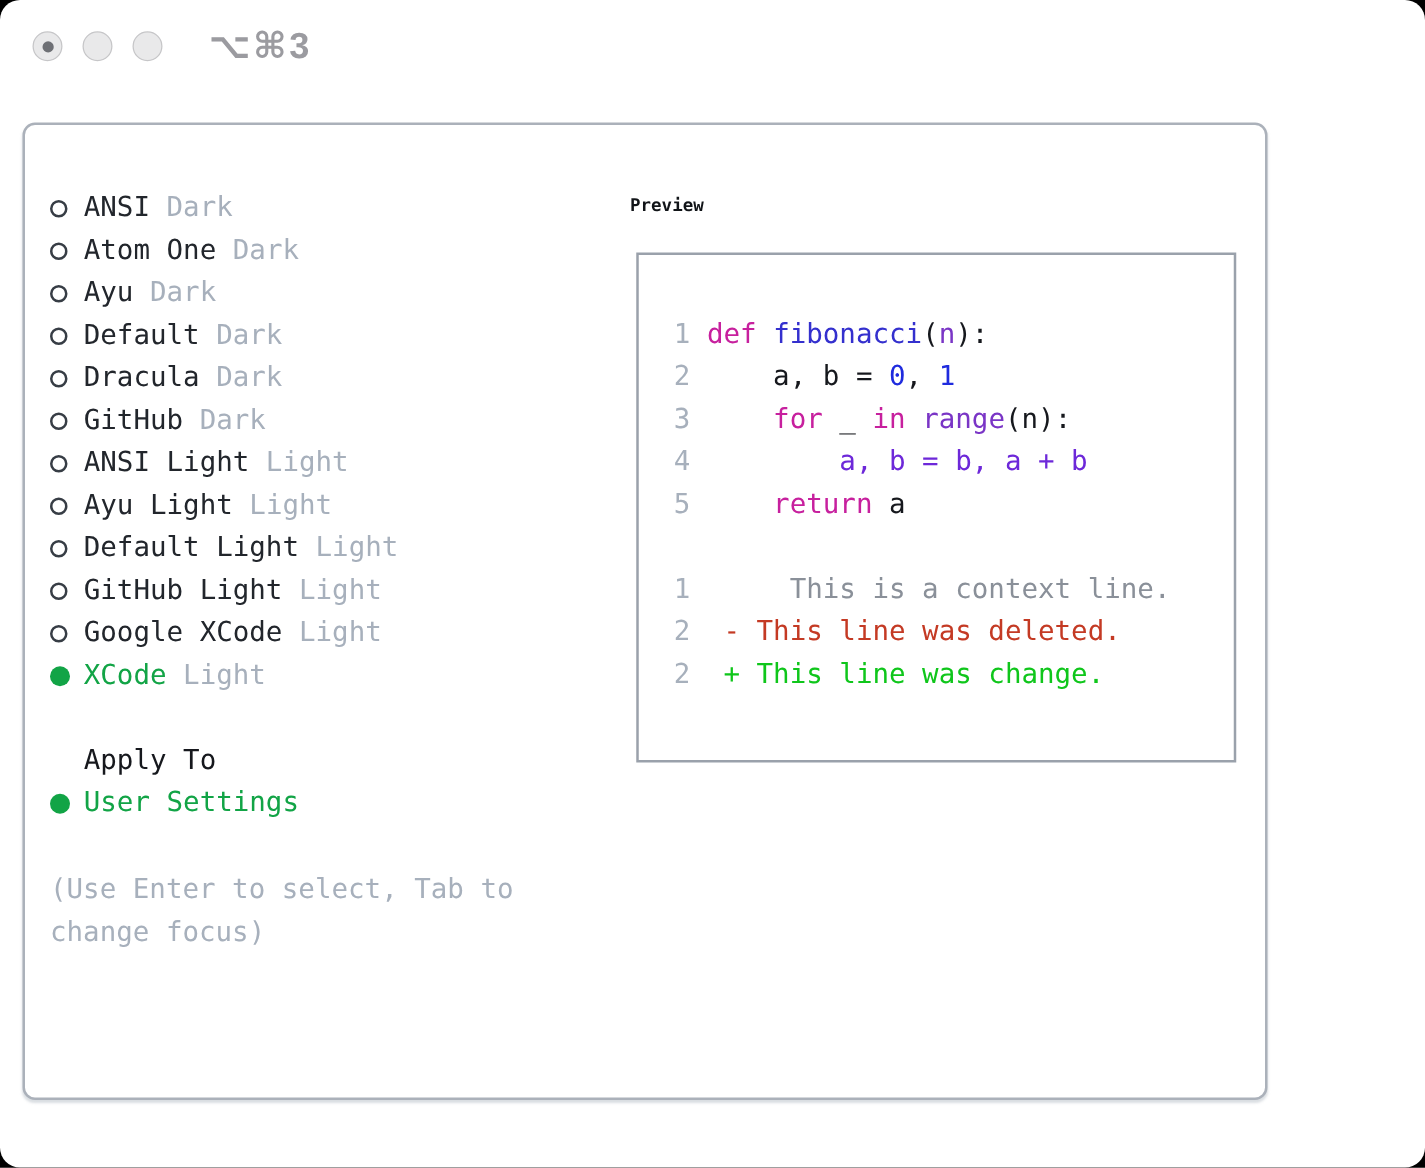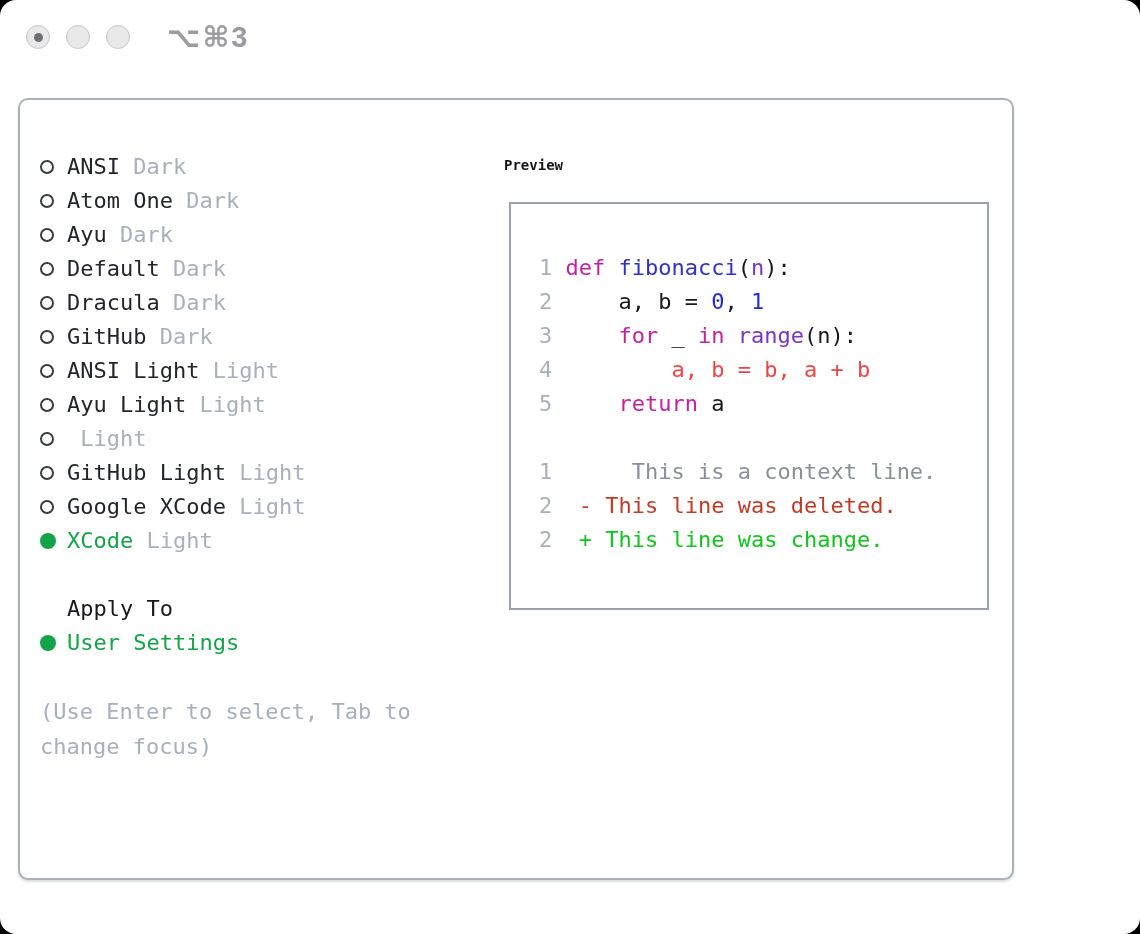--- a/index.html
+++ b/index.html
@@ -103,21 +103,21 @@
 
       <div id="theme-list">
           <div class="row item"><span class="bullet-col"><span class="radio-circle"></span></span><span class="theme-name">ANSI</span><span class="variant"> Dark</span></div>
           <div class="row item"><span class="bullet-col"><span class="radio-circle"></span></span><span class="theme-name">Atom One</span><span class="variant"> Dark</span></div>
           <div class="row item"><span class="bullet-col"><span class="radio-circle"></span></span><span class="theme-name">Ayu</span><span class="variant"> Dark</span></div>
           <div class="row item"><span class="bullet-col"><span class="radio-circle"></span></span><span class="theme-name">Default</span><span class="variant"> Dark</span></div>
           <div class="row item"><span class="bullet-col"><span class="radio-circle"></span></span><span class="theme-name">Dracula</span><span class="variant"> Dark</span></div>
           <div class="row item"><span class="bullet-col"><span class="radio-circle"></span></span><span class="theme-name">GitHub</span><span class="variant"> Dark</span></div>
           <div class="row item"><span class="bullet-col"><span class="radio-circle"></span></span><span class="theme-name">ANSI Light</span><span class="variant"> Light</span></div>
           <div class="row item"><span class="bullet-col"><span class="radio-circle"></span></span><span class="theme-name">Ayu Light</span><span class="variant"> Light</span></div>
-          <div class="row item"><span class="bullet-col"><span class="radio-circle"></span></span><span class="variant"> Light</span></div>
+          <div class="row item"><span class="bullet-col"><span class="radio-circle"></span></span><span class="theme-name">Default Light</span><span class="variant"> Light</span></div>
           <div class="row item"><span class="bullet-col"><span class="radio-circle"></span></span><span class="theme-name">GitHub Light</span><span class="variant"> Light</span></div>
           <div class="row item"><span class="bullet-col"><span class="radio-circle"></span></span><span class="theme-name">Google XCode</span><span class="variant"> Light</span></div>
           <div class="row item selected"><span class="bullet-col"><span class="radio-dot"></span></span><span class="theme-name">XCode</span><span class="variant"> Light</span></div>
         </div>
 
       <div class="apply-section">
         <div class="apply-header">Apply To</div>
         <div id="apply-options">
             <div class="row item selected apply-option"><span class="bullet-col"><span class="radio-dot"></span></span><span class="opt-label">User Settings</span></div>
           </div>
@@ -126,21 +126,21 @@
       <div class="hint">(Use Enter to select, Tab to change focus)</div>
     </div>
 
     <div class="preview-title">Preview</div>
 
     <div class="preview-box">
       <div class="code-block" id="code-block">
           <div class="code-line"><span style="color: rgb(167, 176, 188);">1 </span><span style="color: rgb(199, 32, 158);">def</span><span style="color: rgb(22, 24, 29);"> </span><span style="color: rgb(52, 48, 206);">fibonacci</span><span style="color: rgb(22, 24, 29);">(</span><span style="color: rgb(122, 53, 198);">n</span><span style="color: rgb(22, 24, 29);">):</span></div>
           <div class="code-line"><span style="color: rgb(167, 176, 188);">2 </span><span style="color: rgb(22, 24, 29);">    a, b = </span><span style="color: rgb(31, 43, 222);">0</span><span style="color: rgb(22, 24, 29);">, </span><span style="color: rgb(31, 43, 222);">1</span></div>
           <div class="code-line"><span style="color: rgb(167, 176, 188);">3 </span><span style="color: rgb(22, 24, 29);">    </span><span style="color: rgb(199, 32, 158);">for</span><span style="color: rgb(22, 24, 29);"> _ </span><span style="color: rgb(199, 32, 158);">in</span><span style="color: rgb(22, 24, 29);"> </span><span style="color: rgb(122, 53, 198);">range</span><span style="color: rgb(22, 24, 29);">(n):</span></div>
-          <div class="code-line"><span style="color: rgb(167, 176, 188);">4 </span><span style="color: #ef4444; margin-top: 36px;">        a, b = b, a + b</span></div>
+          <div class="code-line"><span style="color: rgb(167, 176, 188);">4 </span><span style="color: #6d28d9; margin-top: 36px;">        a, b = b, a + b</span></div>
           <div class="code-line"><span style="color: rgb(167, 176, 188);">5 </span><span style="color: rgb(22, 24, 29);">    </span><span style="color: rgb(199, 32, 158);">return</span><span style="color: rgb(22, 24, 29);"> a</span></div>
           <div class="code-line"><span style="color: rgb(167, 176, 188);">  </span></div>
           <div class="code-line"><span style="color: rgb(167, 176, 188);">1 </span><span style="color: rgb(138, 144, 153);">     This is a context line.</span></div>
           <div class="code-line"><span style="color: rgb(167, 176, 188);">2 </span><span style="color: rgb(196, 58, 36);"> - This line was deleted.</span></div>
           <div class="code-line"><span style="color: rgb(167, 176, 188);">2 </span><span style="color: rgb(15, 198, 27);"> + This line was change.</span></div>
         </div>
     </div>
 
   </div>
 </div>

